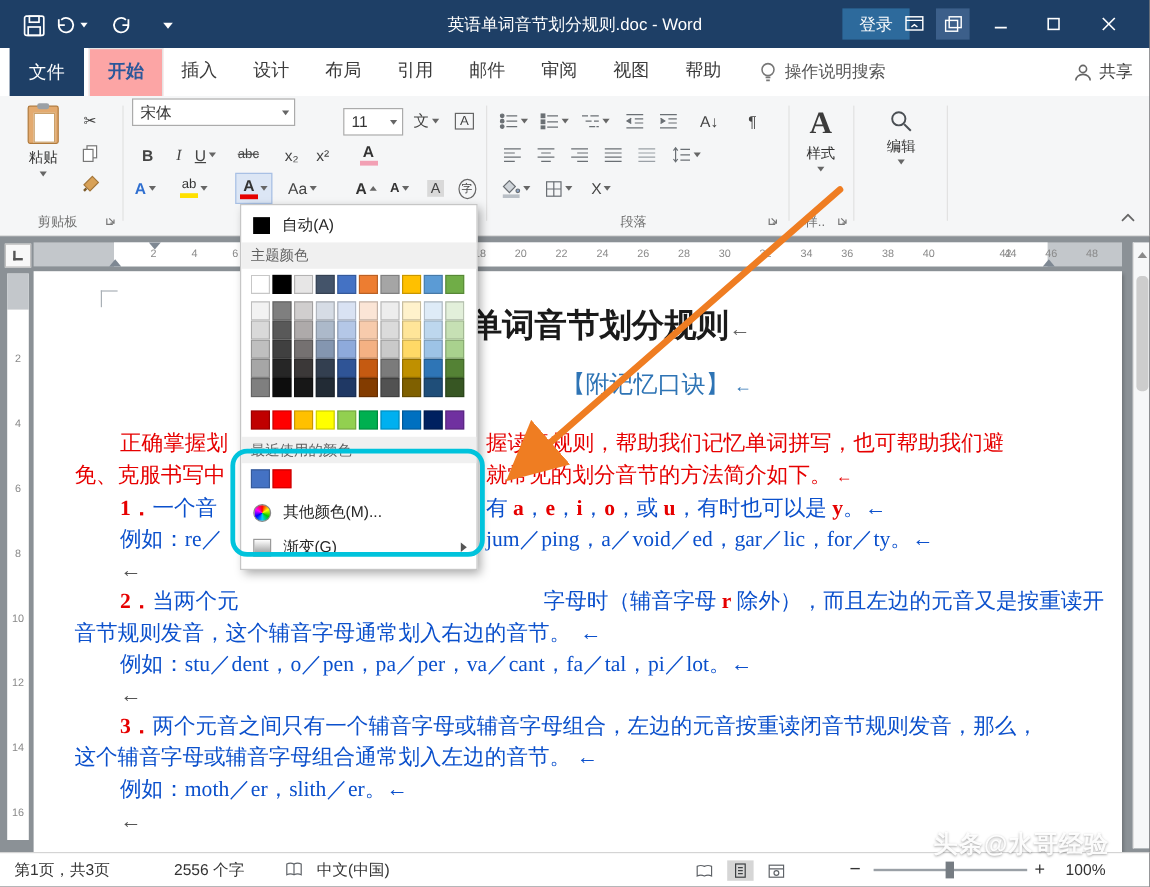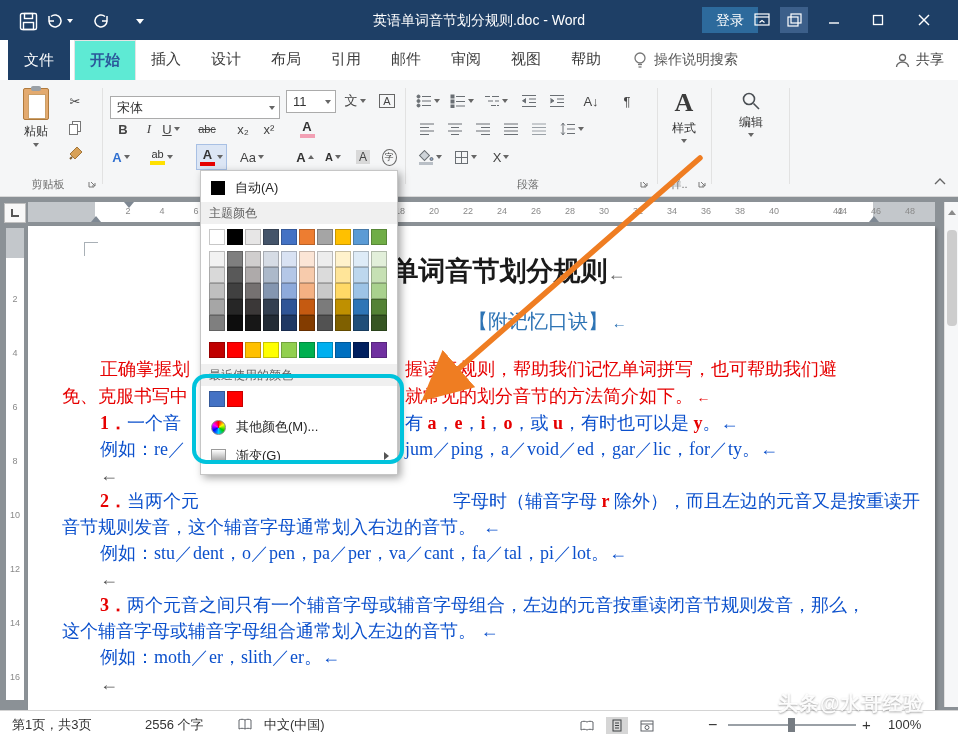--- a/index.html
+++ b/index.html
@@ -16,21 +16,21 @@
   .tb-title{position:absolute;left:50%;top:0;transform:translateX(-50%);height:40px;line-height:40px;font-size:14px;color:#fff;white-space:nowrap;}
   .signin{position:absolute;right:200px;top:7px;height:26px;padding:0 14px;background:#2d6a9c;color:#fff;font-size:14px;line-height:26px;cursor:pointer;}
   .winbtn{position:absolute;top:7px;width:28px;height:26px;display:flex;align-items:center;justify-content:center;cursor:pointer;}
   .winbtn.hl{background:#3c5f8a;}
 
   
   .tabrow{position:absolute;left:0;top:40px;width:958px;height:40px;background:#ffffff;display:flex;align-items:stretch;}
   .file-tab{margin-left:8px;width:62px;background:#1e3f66;color:#fff;font-size:15px;display:flex;align-items:center;justify-content:center;cursor:pointer;}
   .tabs{display:flex;margin-left:4px;}
   .tab{padding:0 15px;line-height:38px;font-size:15px;color:#3b3b3b;cursor:pointer;white-space:nowrap;}
-  .tab.active{background:#5eead4;color:#2b579a;font-weight:bold;border:1px solid #e4e4e4;border-bottom:none;}
+  .tab.active{background:#fca5a5;color:#2b579a;font-weight:bold;border:1px solid #e4e4e4;border-bottom:none;}
   .tellme{display:flex;align-items:center;margin-left:16px;color:#555;font-size:14px;gap:6px;cursor:pointer;white-space:nowrap;}
   .share{position:absolute;right:14px;top:0;height:40px;display:flex;align-items:center;gap:6px;color:#444;font-size:14px;cursor:pointer;}
 
   
   .ribbon{position:absolute;left:0;top:80px;width:958px;height:117px;background:#f5f6f7;border-bottom:1px solid #d8d8d8;}
   .gsep{position:absolute;top:8px;height:96px;width:1px;background:#e2e2e2;}
   .glabel{position:absolute;top:97px;font-size:11px;color:#707070;text-align:center;white-space:nowrap;}
   .launch{position:absolute;cursor:pointer;}
   .rbtn{position:absolute;height:22px;min-width:22px;display:flex;align-items:center;justify-content:center;color:#444;font-size:13px;cursor:pointer;gap:2px;white-space:nowrap;}
   .car{width:0;height:0;border-left:3px solid transparent;border-right:3px solid transparent;border-top:4px solid #666;display:inline-block;}
@@ -235,21 +235,21 @@
     <div class="glabel" style="left:6px;width:84px">剪贴板</div>
     <div class="launch" style="left:88px;top:99px">
       <svg width="9" height="9" viewBox="0 0 9 9">
           <g fill="none" stroke="#777">
             <path d="M1,3 v5 h5"></path>
             <path d="M3,3 l4,4 M7,4 v3 h-3"></path>
           </g>
         </svg>
     </div>
 
-    <div class="combo" style="left:110px;top:16px;width:170px">
+    <div class="combo" style="left:110px;top:2px;width:136px">
       <span>宋体</span>
         <span class="car"></span>
     </div>
     <div class="combo" style="left:286px;top:10px;width:50px">
       <span>11</span>
         <span class="car"></span>
     </div>
     <div class="rbtn" style="left:344px;top:10px">
       <span>文</span>
         <span class="car"></span>

